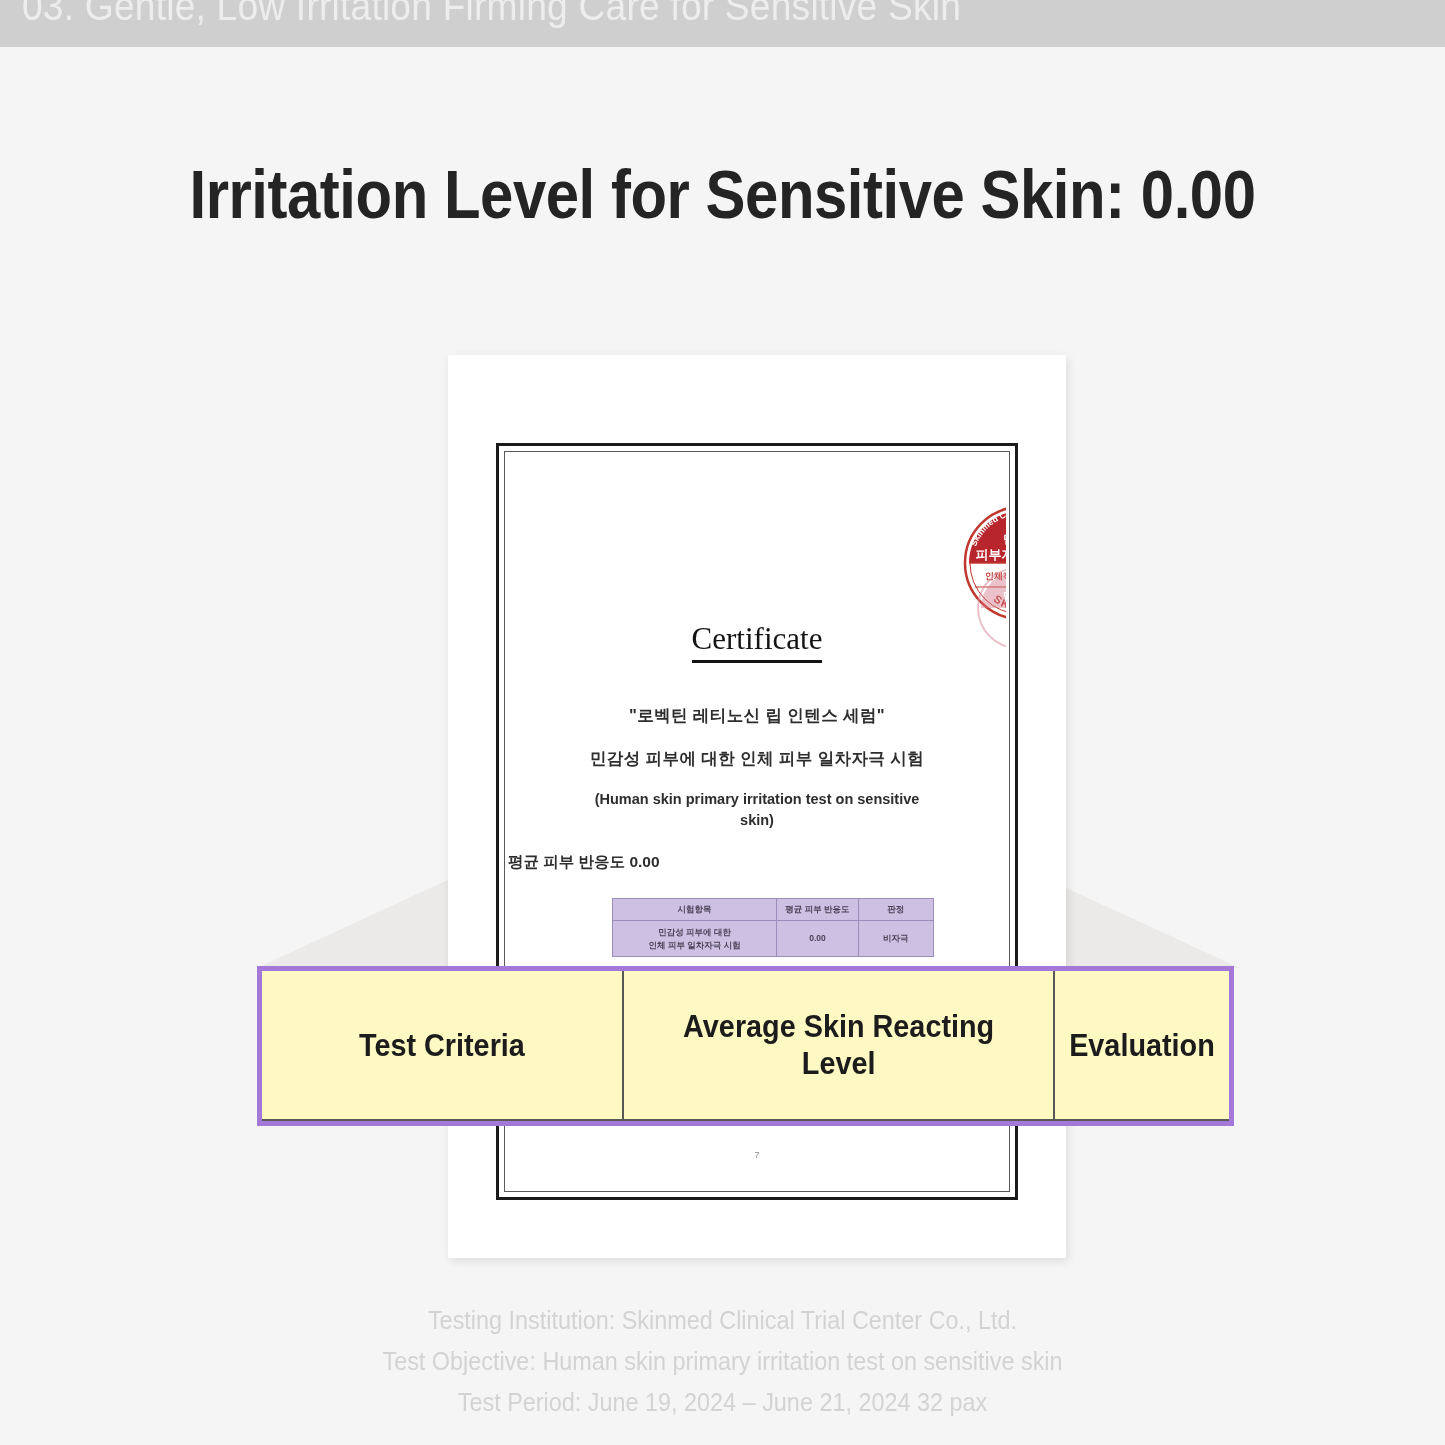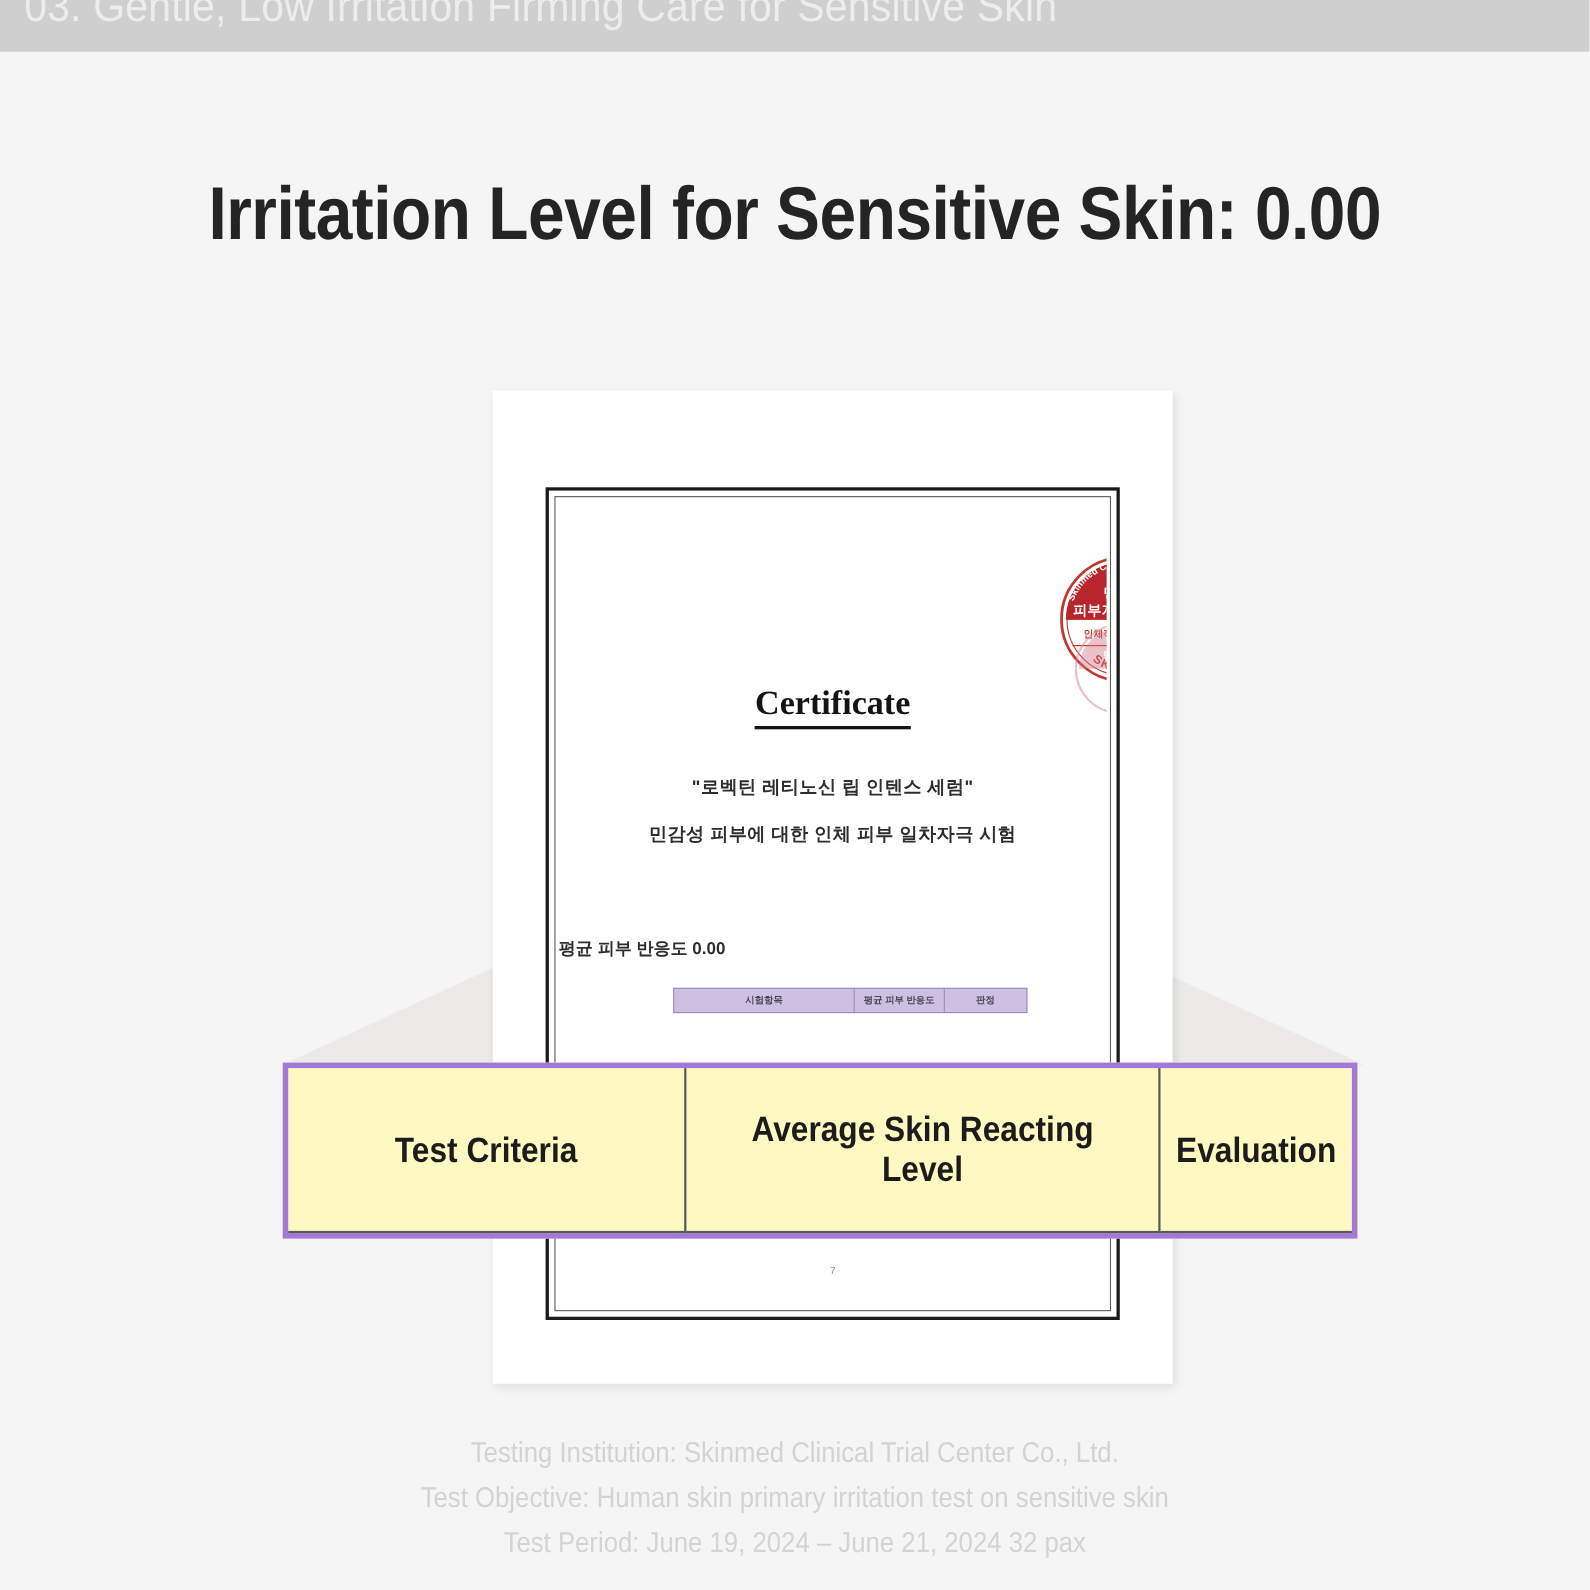--- a/index.html
+++ b/index.html
@@ -118,21 +118,21 @@
 
   
   .cert-title {
     position: absolute;
     left: 0;
     right: 0;
     top: 170px;
     text-align: center;
     font-family: "Liberation Serif", serif;
     font-size: 31px;
-    font-weight: 700;
+    font-weight: 400;
     color: #141414;
   }
   .cert-title span {
     border-bottom: 3px solid #141414;
     padding-bottom: 4px;
   }
   .cert-ko-line {
     position: absolute;
     left: 0;
     right: 0;
@@ -332,28 +332,36 @@
       <path d="M 55 18 A 37 37 0 0 1 92 55 L 18 55 A 37 37 0 0 1 55 18 Z" fill="#d27487" opacity="0.8"></path>
       <text x="55" y="46" font-family="'Liberation Sans', sans-serif" font-size="10" font-weight="bold" fill="#ffffff" text-anchor="middle">민감성</text>
     </svg>
 
     <div class="cert-title">
       <span>Certificate</span>
     </div>
 
     <div class="cert-ko-line" id="cert-ko-product">"로벡틴 레티노신 립 인텐스 세럼"</div>
     <div class="cert-ko-line" id="cert-ko-testname">민감성 피부에 대한 인체 피부 일차자극 시험</div>
+    <div id="cert-en-testname">(Human skin primary irritation test on sensitive skin)</div>
     <div id="cert-ko-avg">평균 피부 반응도 0.00</div>
 
     <table id="cert-mini-table">
       <tbody>
         <tr class="mini-head">
           <td class="c1">시험항목</td>
           <td class="c2">평균 피부 반응도</td>
           <td class="c3">판정</td>
+        </tr>
+        <tr>
+          <td class="c1">
+            민감성 피부에 대한<br>인체 피부 일차자극 시험
+          </td>
+          <td class="c2">0.00</td>
+          <td class="c3">비자극</td>
         </tr>
       </tbody>
     </table>
 
     <div id="cert-criteria-label">- 판정 기준</div>
 
     <table id="cert-criteria-table">
       <tbody>
         <tr class="crit-head">
           <td>평균 피부 반응도</td>

